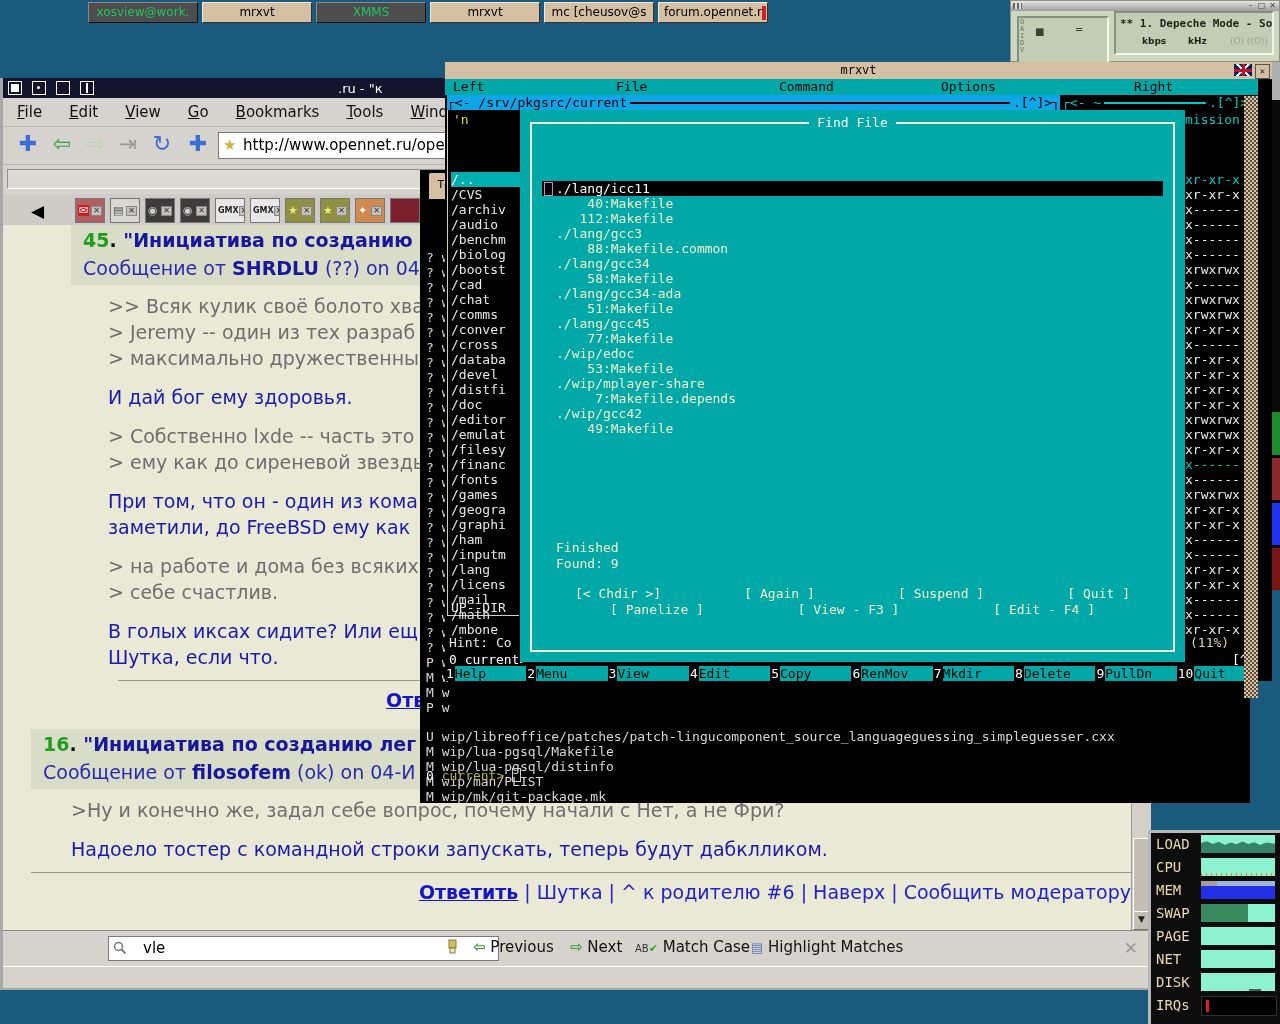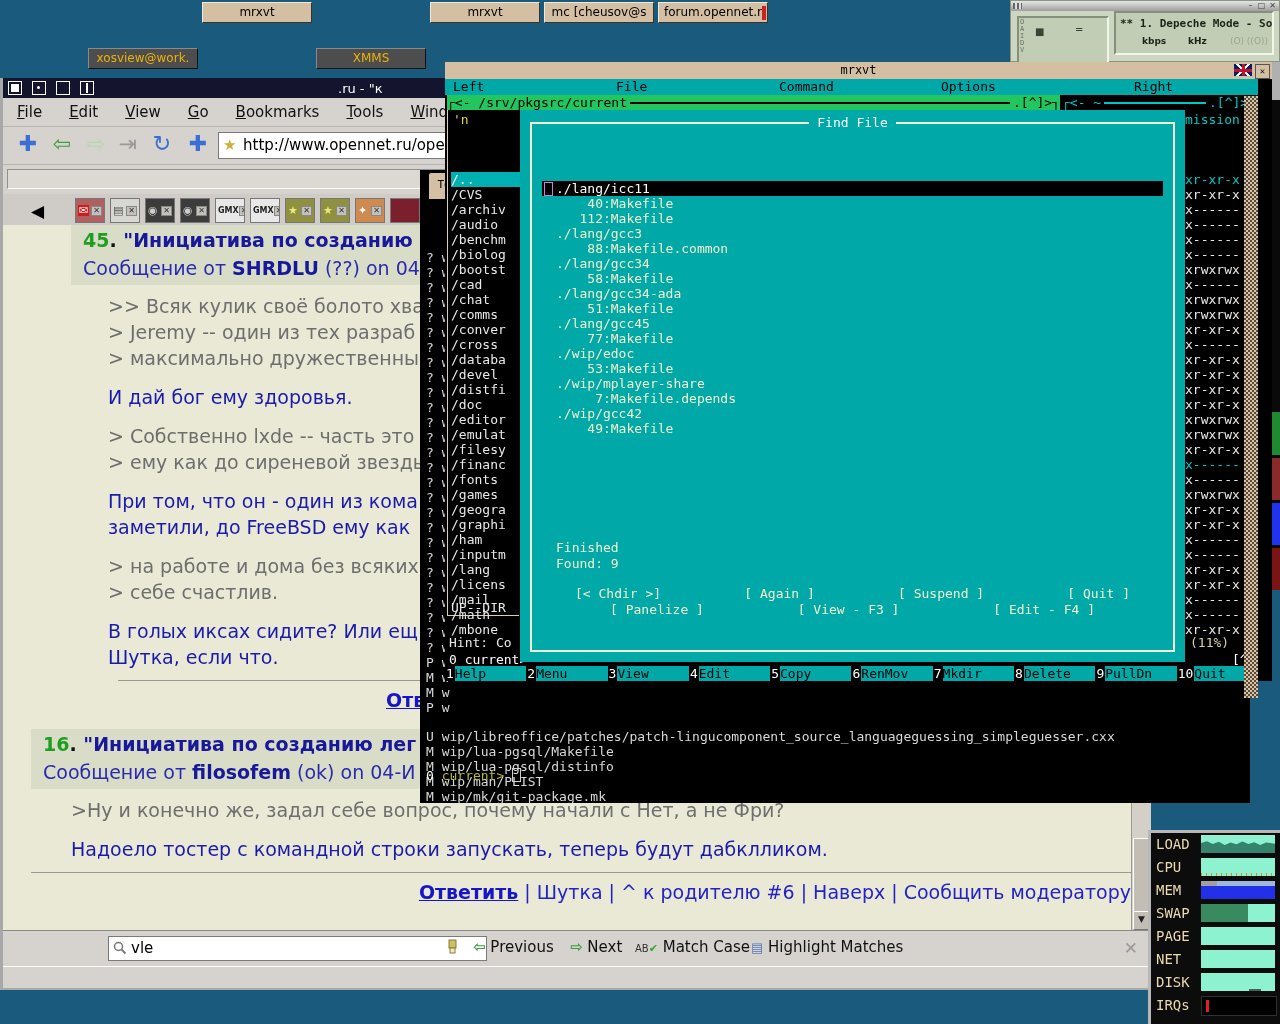--- a/index.html
+++ b/index.html
@@ -6,21 +6,21 @@
   #screen{position:relative;width:1280px;height:1024px;background:#1a5a7c;overflow:hidden;
           font-family:"DejaVu Sans",sans-serif;}
   .abs{position:absolute;}
   .mono{font-family:"DejaVu Sans Mono",monospace;font-size:13px;line-height:15px;white-space:pre;}
 
   
   .task-btn{position:absolute;top:2px;height:21px;width:110px;box-sizing:border-box;
     border-top:1px solid #f0e8da;border-left:1px solid #f0e8da;border-right:1px solid #3a3228;border-bottom:1px solid #3a3228;
     font-size:12px;text-align:center;line-height:19px;overflow:hidden;white-space:nowrap;}
   .task-btn.tan{background:#d4bfa3;color:#000;}
-  .task-btn.dark{background:#4d4d4d;color:#eab308;border-top-color:#8a8a8a;border-left-color:#8a8a8a;border-right-color:#111;border-bottom-color:#111;margin-top:46px;}
+  .task-btn.dark{background:#4d4d4d;color:#22c55e;border-top-color:#8a8a8a;border-left-color:#8a8a8a;border-right-color:#111;border-bottom-color:#111;}
   .task-btn.marked::after{content:"";position:absolute;right:1px;top:3px;width:4px;height:14px;background:#cc2222;}
 
   
   #xmms{left:1010px;top:0;width:270px;height:62px;background:#ccd6c0;border:1px solid #8a9480;box-sizing:border-box;}
   #xmms .tbar{height:10px;background:linear-gradient(#e6e6e6,#9e9e9e);position:relative;}
   #xmms .tbar .grip{position:absolute;left:2px;top:2px;width:9px;height:6px;
      background:repeating-linear-gradient(90deg,#666 0 2px,#ddd 2px 4px);}
   #xmms .winbtn{position:absolute;top:1px;width:9px;height:8px;font-size:8px;line-height:8px;color:#444;text-align:center;}
   #xmms .lcd{position:absolute;left:6px;top:15px;width:92px;height:48px;background:#c2cdb6;
      border:2px solid;border-color:#84907c #f0f6e8 #f0f6e8 #84907c;box-sizing:border-box;}
@@ -91,21 +91,21 @@
   #br-scroll .thumb{position:absolute;left:1px;right:1px;top:613px;height:72px;background:#c2beb6;
       border:1px solid;border-color:#fff #777 #777 #fff;}
   #br-scroll .arr{position:absolute;left:1px;right:1px;bottom:0;height:17px;background:#c2beb6;
       border:1px solid;border-color:#fff #777 #777 #fff;font-size:9px;text-align:center;line-height:15px;color:#222;}
 
   
   #findbar{position:absolute;left:0;top:852px;width:1147px;height:36px;background:#d6d3ce;border-top:1px solid #8a8a8a;}
   #findbar .lbl{position:absolute;left:8px;top:17px;font-size:15px;margin-top:20px;}
   #findbar .lbl::first-letter{text-decoration:underline;}
   #find-input{position:absolute;left:105px;top:5px;width:355px;height:23px;background:#fff;border:1px solid #7a7a7a;
-     font-size:15px;line-height:22px;padding-left:22px;}
+     font-size:15px;line-height:22px;padding-left:34px;}
   #find-input svg{position:absolute;left:4px;top:4px;}
   #find-brush{position:absolute;left:443px;top:8px;font-size:13px;}
   .findbtn{position:absolute;top:7px;font-size:15px;color:#111;}
   .g-arrow{color:#3f9e3f;font-weight:bold;}
   .ab-ic{font-size:10px;font-weight:normal;color:#333;}
   .chk{color:#2fa82f;font-size:11px;}
   .doc-ic{color:#5a7ab8;font-size:13px;}
   #find-close{position:absolute;right:12px;top:7px;color:#9a9a9a;font-size:17px;font-weight:bold;}
   #statusbar{position:absolute;left:0;top:888px;width:1147px;height:21px;background:#d6d3ce;border-top:1px solid #fff;}
 
@@ -133,21 +133,21 @@
   #mc-flag{position:absolute;right:20px;top:2px;width:18px;height:12px;
      background:linear-gradient(#c8102e,#c8102e) center/100% 3px no-repeat,
        linear-gradient(#c8102e,#c8102e) center/3px 100% no-repeat,
        linear-gradient(45deg,transparent 46%,#fff 46%,#fff 54%,transparent 54%),
        linear-gradient(-45deg,transparent 46%,#fff 46%,#fff 54%,transparent 54%),#012169;}
   #mc-close{position:absolute;right:2px;top:2px;width:13px;height:13px;background:#d4bfa3;border:1px solid #555;
      font-size:9px;line-height:12px;text-align:center;color:#222;}
   #mc-term{position:absolute;left:0;top:17px;width:813px;height:602px;background:#000;}
   #mc-menubar{position:absolute;left:0;top:0;width:100%;height:16px;background:#00a8a8;color:#000;}
   #mc-menubar span{position:absolute;top:0;}
-  .hdr-left{position:absolute;left:2px;top:16px;width:613px;height:15px;background:#22c55e;color:#000;display:flex;}
+  .hdr-left{position:absolute;left:2px;top:16px;width:613px;height:15px;background:#0ea5e9;color:#000;display:flex;}
   .hdr-right{position:absolute;left:617px;top:16px;width:194px;height:15px;background:#000;color:#00c8c8;display:flex;}
   .hdr-fill{flex:1;border-top:2px solid currentColor;margin:7px 3px 0 3px;height:0;}
   .mc-vline{position:absolute;left:2px;top:31px;width:1px;height:505px;background:#d8d0b0;}
   .mc-hline{position:absolute;left:2px;top:536px;width:72px;height:1px;background:#d8d0b0;}
   #mc-sort{position:absolute;left:8px;top:33px;color:#d8d840;}
   #mc-dirs{position:absolute;left:6px;top:48px;width:70px;color:#e8e8e8;}
   #mc-dirs div{height:15px;}
   #mc-dirs .sel{background:#00b0b0;color:#fff;}
   #mc-updir{position:absolute;left:6px;top:521px;color:#e8e8e8;}
   #mc-hint{position:absolute;left:4px;top:556px;color:#e8e8e8;}

